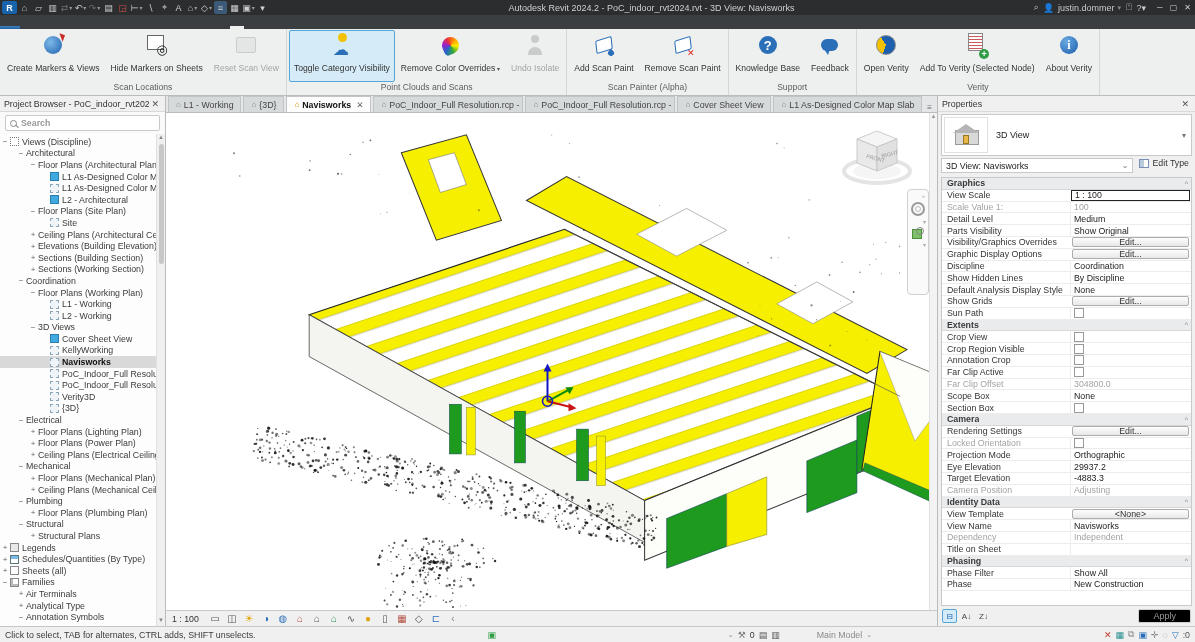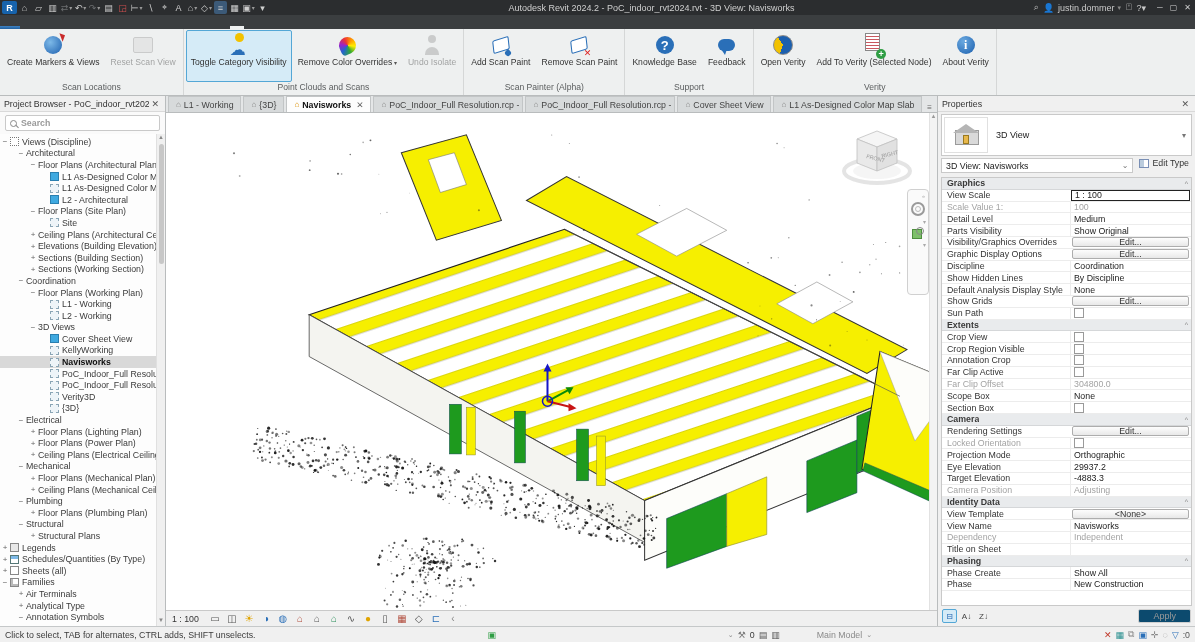--- a/index.html
+++ b/index.html
@@ -30,21 +30,21 @@
   .rtab[data-active="true"] { background:#eef0f0; color:#222; }
 
   
   .ribbon { height:67px; background:#eef0f0; border-bottom:1px solid #b9bcbd; display:flex; flex:0 0 auto; }
   .rib-group { display:flex; flex-direction:column; border-right:1px solid #d5d7d7; padding:1px 2px 0; }
   .rib-buttons { flex:1; display:flex; align-items:stretch; justify-content:center; gap:1px; }
   .rib-btn { display:flex; flex-direction:column; align-items:center; justify-content:flex-start;
     padding:2px 4px 0; border:1px solid transparent; border-radius:2px; }
   .rib-btn[data-state="selected"] { background:#d5ebf7; border-color:#54a7d6; }
   .rib-btn[data-state="disabled"] { opacity:.42; filter:grayscale(1); }
-  .rib-btn-label { font-size:8.6px; color:#333; margin-top:0; white-space:nowrap; text-align:right; }
+  .rib-btn-label { font-size:8.6px; color:#333; margin-top:6px; white-space:nowrap; text-align:right; }
   .rib-btn[data-dd="true"] .rib-btn-label::after { content:" ▾"; font-size:6px; color:#555; }
   .rib-label { height:13px; text-align:center; font-size:8.6px; color:#5a5d5e; white-space:nowrap; padding:0 4px; }
   .ic { width:24px; height:24px; display:flex; align-items:center; justify-content:center;
     font-size:17px; position:relative; }
   .rib-btn[data-icon="create-markers"] .ic::before { content:""; width:18px; height:18px; border-radius:50%;
     background:radial-gradient(circle at 35% 35%, #7db9e8, #1c5fae); }
   .rib-btn[data-icon="create-markers"] .ic::after { content:""; position:absolute; right:1px; top:1px;
     width:0; height:0; border-left:6px solid transparent; border-top:7px solid #c92a2a; transform:rotate(20deg); }
   .rib-btn[data-icon="hide-markers"] .ic::before { content:""; width:15px; height:13px; border:1.5px solid #666; background:#fff;
     position:absolute; left:2px; top:2px; }
@@ -177,21 +177,21 @@
   .prop-row[data-dim="true"] .prop-label, .prop-row[data-dim="true"] .prop-value { color:#a3a3a3; }
   .prop-row[data-type="edit"] .prop-value, .prop-row[data-type="btn"] .prop-value {
     justify-content:center; background:linear-gradient(#fdfdfd,#e8e8e8); border:1px solid #adadad; border-radius:2px;
     height:10px; margin:0 2px; color:#333; }
   .prop-row[data-type="input"] .prop-value { border:1px solid #222; height:11px; margin:0 1px; background:#fff; }
   .prop-row[data-type="check"] .prop-value::before { content:""; width:8px; height:8px; border:1px solid #9a9a9a; background:#fff; }
   .props-bottom { height:20px; display:flex; align-items:center; padding:0 4px; gap:3px; }
   .pb-ic { width:15px; height:14px; border:1px solid transparent; display:flex; align-items:center; justify-content:center;
     font-size:8px; color:#444; border-radius:2px; }
   .pb-ic[data-sel="true"] { background:#d5ebf7; border-color:#54a7d6; color:#1b5fae; }
-  .apply-btn { margin-left:auto; color:#9a9a9a; font-size:9px; padding:1px 14px; border:1px solid #d0d0d0; border-radius:2px; background:#0c4a6e; }
+  .apply-btn { margin-left:auto; color:#9a9a9a; font-size:9px; padding:1px 14px; border:1px solid #d0d0d0; border-radius:2px; background:#000000; }
 
   
   .statusbar { height:16px; background:#f0f0f0; border-top:1px solid #c5c8c9; display:flex; align-items:center;
     padding:0 5px; gap:4px; flex:0 0 auto; font-size:8.8px; color:#3a3a3a; }
   .sb-ic { font-size:9px; display:flex; align-items:center; }
   .sb-group { display:flex; align-items:center; gap:4px; }
   .sb-dd { color:#888; font-size:7px; }
   .sb-spacer { flex:1; }
   .sb-filter { color:#2a6fb8; }
 </style>
@@ -308,20 +308,24 @@
     </div>
 
   <div class="ribbon">
 
   <div class="rib-group">
         <div class="rib-buttons">
 
         <div class="rib-btn" data-icon="create-markers">
               <span class="ic"></span>
               <span class="rib-btn-label">Create Markers &amp; Views</span>
+            </div>
+          <div class="rib-btn" data-icon="hide-markers">
+              <span class="ic"></span>
+              <span class="rib-btn-label">Hide Markers on Sheets</span>
             </div>
           <div class="rib-btn" data-icon="reset-scan" data-state="disabled">
               <span class="ic"></span>
               <span class="rib-btn-label">Reset Scan View</span>
             </div>
         </div>
         <div class="rib-label">Scan Locations</div>
       </div>
       <div class="rib-group">
         <div class="rib-buttons">
@@ -1757,21 +1761,21 @@
           </div>
           <div class="prop-row">
             <span class="prop-label">Title on Sheet</span>
             <span class="prop-value"></span>
           </div>
           <div class="prop-row" data-kind="section">
             <span class="prop-label">Phasing</span>
             <span class="prop-value">^</span>
           </div>
           <div class="prop-row">
-            <span class="prop-label">Phase Create</span>
+            <span class="prop-label">Phase Filter</span>
             <span class="prop-value">Show All</span>
           </div>
           <div class="prop-row">
             <span class="prop-label">Phase</span>
             <span class="prop-value">New Construction</span>
           </div>
         </div>
       <div class="props-bottom">
         <span style="display:flex;gap:2px;">
 

